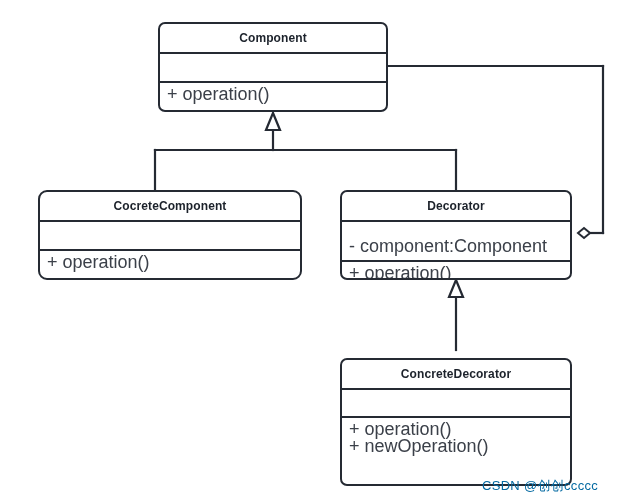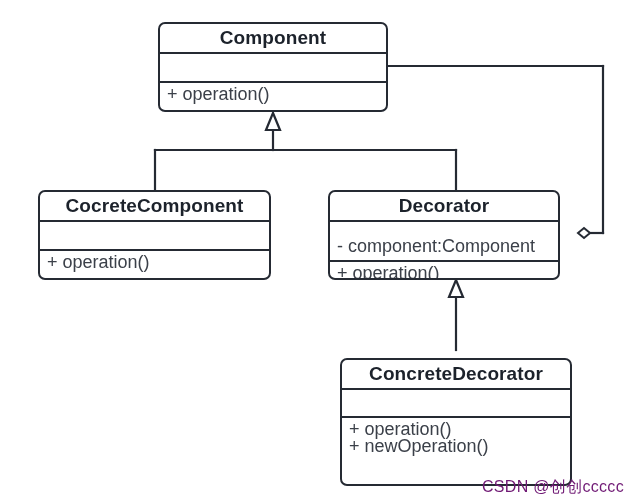--- a/index.html
+++ b/index.html
@@ -28,21 +28,21 @@
     box-sizing: border-box;
     border: 2px solid #252a33;
     border-radius: 7px;
     background: #ffffff;
     overflow: hidden;
   }
   .uml-name {
     box-sizing: border-box;
     text-align: center;
     font-weight: bold;
-    font-size: 19px;
+    font-size: 12px;
     color: #1c222b;
     border-bottom: 2px solid #252a33;
     display: flex;
     align-items: center;
     justify-content: center;
     letter-spacing: 0.1px;
   }
   .uml-attrs {
     box-sizing: border-box;
     border-bottom: 2px solid #252a33;
@@ -53,22 +53,22 @@
     padding: 3px 7px 2px 7px;
   }
   .member {
     font-size: 18px;
     color: #3b4049;
     line-height: 17px;
     white-space: pre-wrap;
   }
   .watermark {
     position: absolute;
-    font-size: 16px;
-    color: #701a75;
+    font-size: 13px;
+    color: #0369a1;
     letter-spacing: 0.3px;
     white-space: nowrap;
     text-align: center;
   }
   .wm-cjk {
     font-family: "DejaVu Sans", sans-serif;
   }
 </style>
 </head>
 <body>
@@ -99,29 +99,29 @@
   </svg>
 
   <div class="uml-class" style="left:158px; top:22px; width:230px; height:90px;">
     <div class="uml-name" style="height:30px;">Component</div>
     <div class="uml-attrs" style="height:29px;"></div>
     <div class="uml-ops">
       <div class="member">+ operation()</div>
     </div>
   </div>
 
-  <div class="uml-class" style="left:38px; top:190px; width:233px; height:90px;">
+  <div class="uml-class" style="left:38px; top:190px; width:264px; height:90px;border-radius:9px;">
     <div class="uml-name" style="height:30px;">CocreteComponent</div>
     <div class="uml-attrs" style="height:29px;"></div>
     <div class="uml-ops">
       <div class="member">+ operation()</div>
     </div>
   </div>
 
-  <div class="uml-class" style="left:328px; top:190px; width:232px; height:90px;">
+  <div class="uml-class" style="left:340px; top:190px; width:232px; height:90px;">
     <div class="uml-name" style="height:30px;">Decorator</div>
     <div class="uml-attrs" style="height:28px;margin-top:12px;">
       <div class="member">- component:Component</div>
     </div>
     <div class="uml-ops">
       <div class="member">+ operation()</div>
     </div>
   </div>
 
   <div class="uml-class" style="left:340px; top:358px; width:232px; height:128px;">

